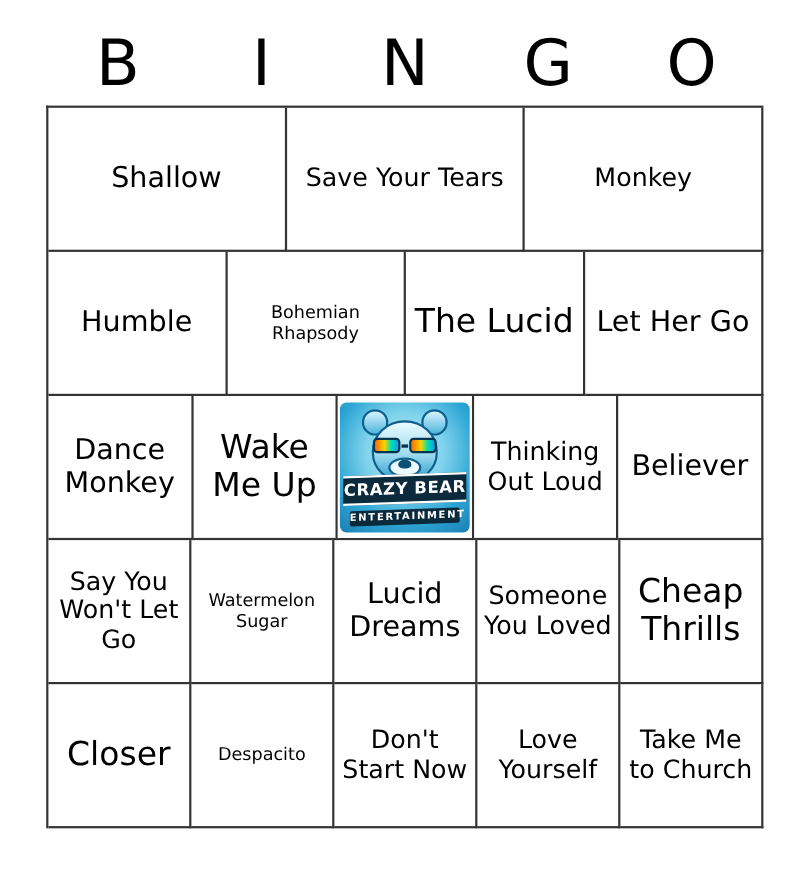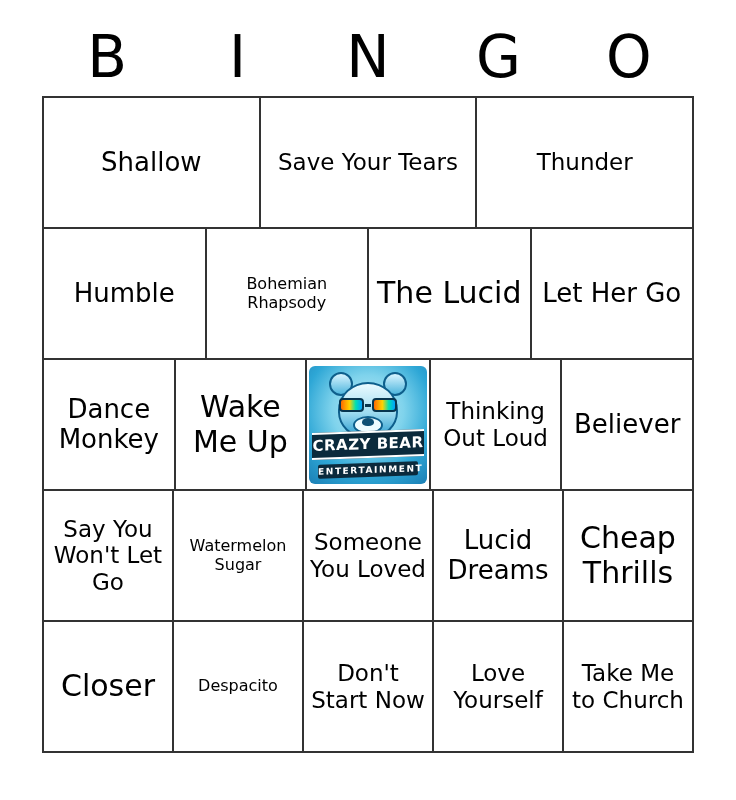--- a/index.html
+++ b/index.html
@@ -225,21 +225,21 @@
   <div id="grid">
 
     <div class="grid-row">
       <div class="cell s-lg">
           <span class="cell-text">Shallow</span>
         </div>
       <div class="cell s-md">
           <span class="cell-text">Save Your Tears</span>
         </div>
       <div class="cell s-md">
-          <span class="cell-text">Thunder</span>
+          <span class="cell-text">Monkey</span>
         </div>
     </div>
 
     <div class="grid-row">
       <div class="cell s-lg">
           <span class="cell-text">Humble</span>
         </div>
       <div class="cell s-xs">
           <span class="cell-text">Bohemian Rhapsody</span>
         </div>
@@ -286,25 +286,25 @@
         </div>
     </div>
 
     <div class="grid-row">
       <div class="cell s-md">
           <span class="cell-text">Say You Won't Let Go</span>
         </div>
       <div class="cell s-xs">
           <span class="cell-text">Watermelon Sugar</span>
         </div>
+      <div class="cell s-lg">
+          <span class="cell-text">Lucid Dreams</span>
+        </div>
       <div class="cell s-md">
           <span class="cell-text">Someone You Loved</span>
-        </div>
-      <div class="cell s-lg">
-          <span class="cell-text">Lucid Dreams</span>
         </div>
       <div class="cell s-xl">
           <span class="cell-text">Cheap Thrills</span>
         </div>
     </div>
 
     <div class="grid-row">
       <div class="cell s-xl">
           <span class="cell-text">Closer</span>
         </div>

